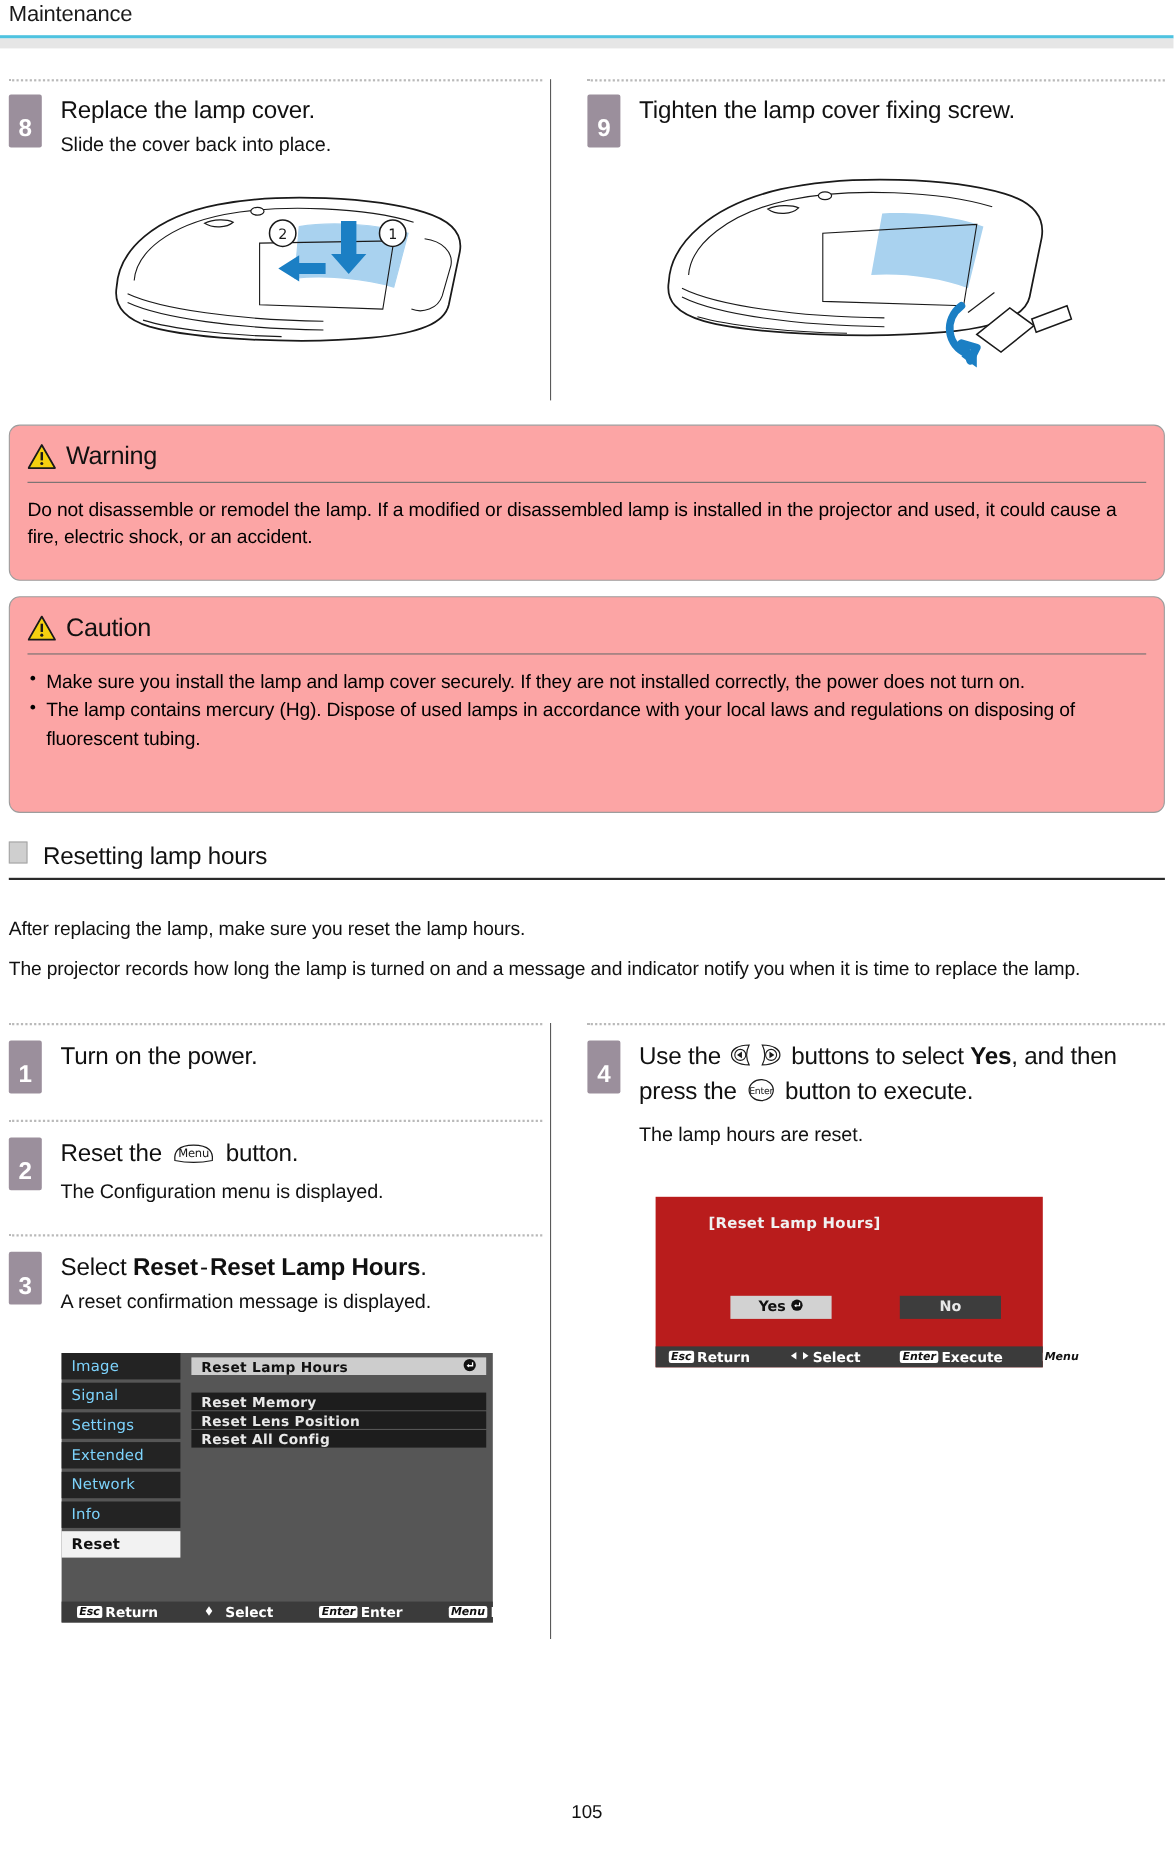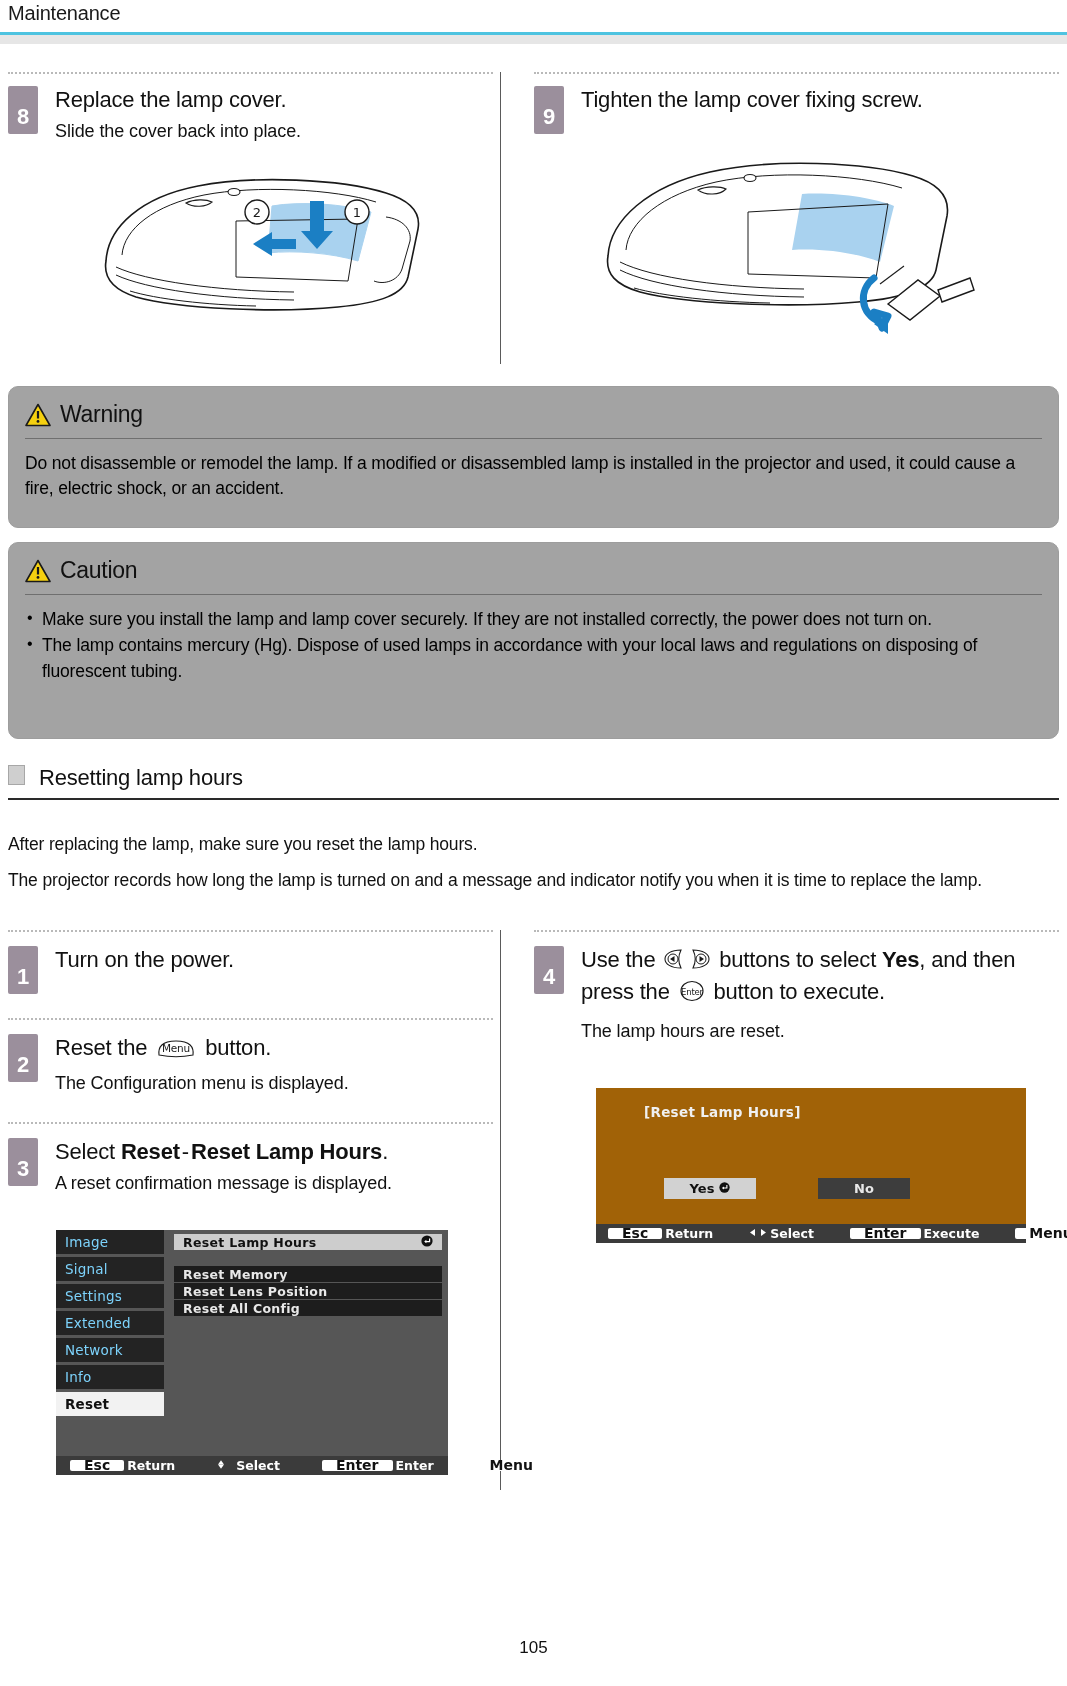--- a/index.html
+++ b/index.html
@@ -58,21 +58,21 @@
   b { font-weight: bold; }
 
   
   .illus { display: block; }
 
   
   .notice {
     position: absolute;
     border: 1px solid #9d9d9d;
     border-radius: 10px;
-    background: #a3a3a3;
+    background: #fca5a5;
   }
   .notice-head {
     display: flex; align-items: center; gap: 9px;
     padding: 14px 16px 10px 16px;
   }
   .notice-head-label { font-size: 23px; color: #111; letter-spacing: -0.3px;}
   .notice-hr { height: 1px; background: #6f6f6f; margin: 0 16px; }
   .notice-body { padding: 12px 16px 14px 16px; font-size: 17.5px; line-height: 1.45; letter-spacing: -0.15px;}
   .bullets { list-style: none; }
   .bullets li { position: relative; padding-left: 17px; margin-bottom: 1px; }
@@ -122,28 +122,28 @@
   .osd-item.sel { background: #cdcdcd; color: #111; }
   .osd-foot {
     position: absolute; left: 0; bottom: 0; width: 100%;
     height: 19px; background: #3b3b3b;
     display: flex; align-items: center;
     color: #fff; font-size: 12.5px; font-weight: bold;
   }
   .osd-foot .fi { display: flex; align-items: center; gap: 3px; }
   .keycap {
     display: inline-flex; align-items: center; justify-content: center;
-    background: #fff; color: #111; font-size: 14px; font-weight: bold;
-    border-radius: 2px; padding: 0 14px; height: 11px; line-height: 11px;
+    background: #fff; color: #111; font-size: 10px; font-weight: bold;
+    border-radius: 2px; padding: 0 2px; height: 11px; line-height: 11px; font-style: italic;
   }
 
   .osd-right {
     position: absolute;
-    width: 430px; height: 155px;
-    background: #a16207;
+    width: 352px; height: 155px;
+    background: #b91c1c;
   }
   .osd-dlg-title { position: absolute; left: 48px; top: 16px; color: #f0f0f0; font-size: 13.5px; font-weight: bold; letter-spacing:.3px;}
   .osd-dlg-msg   { position: absolute; left: 48px; top: 47px; color: #f0f0f0; font-size: 13.5px; font-weight: bold; letter-spacing:.5px;}
   .osd-btn {
     position: absolute; top: 90px;
     width: 92px; height: 21px;
     display: flex; align-items: center; justify-content: center; gap: 5px;
     font-size: 13px; font-weight: bold;
   }
   .osd-btn.yes { left: 68px; background: #d2d2d2; color: #111; }

